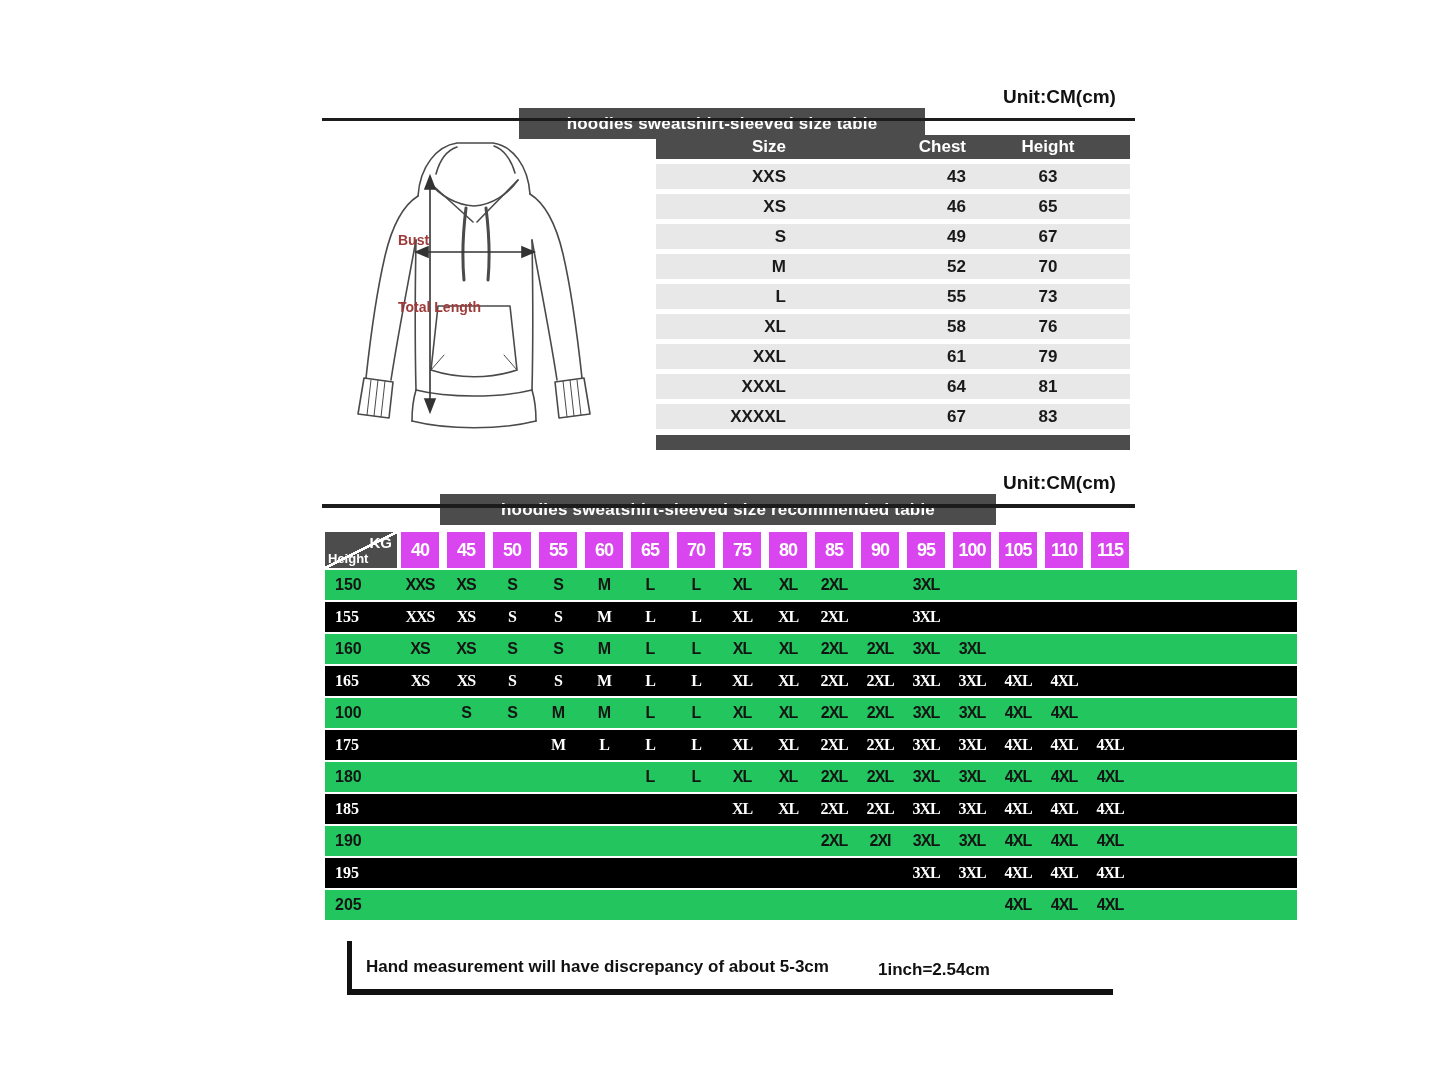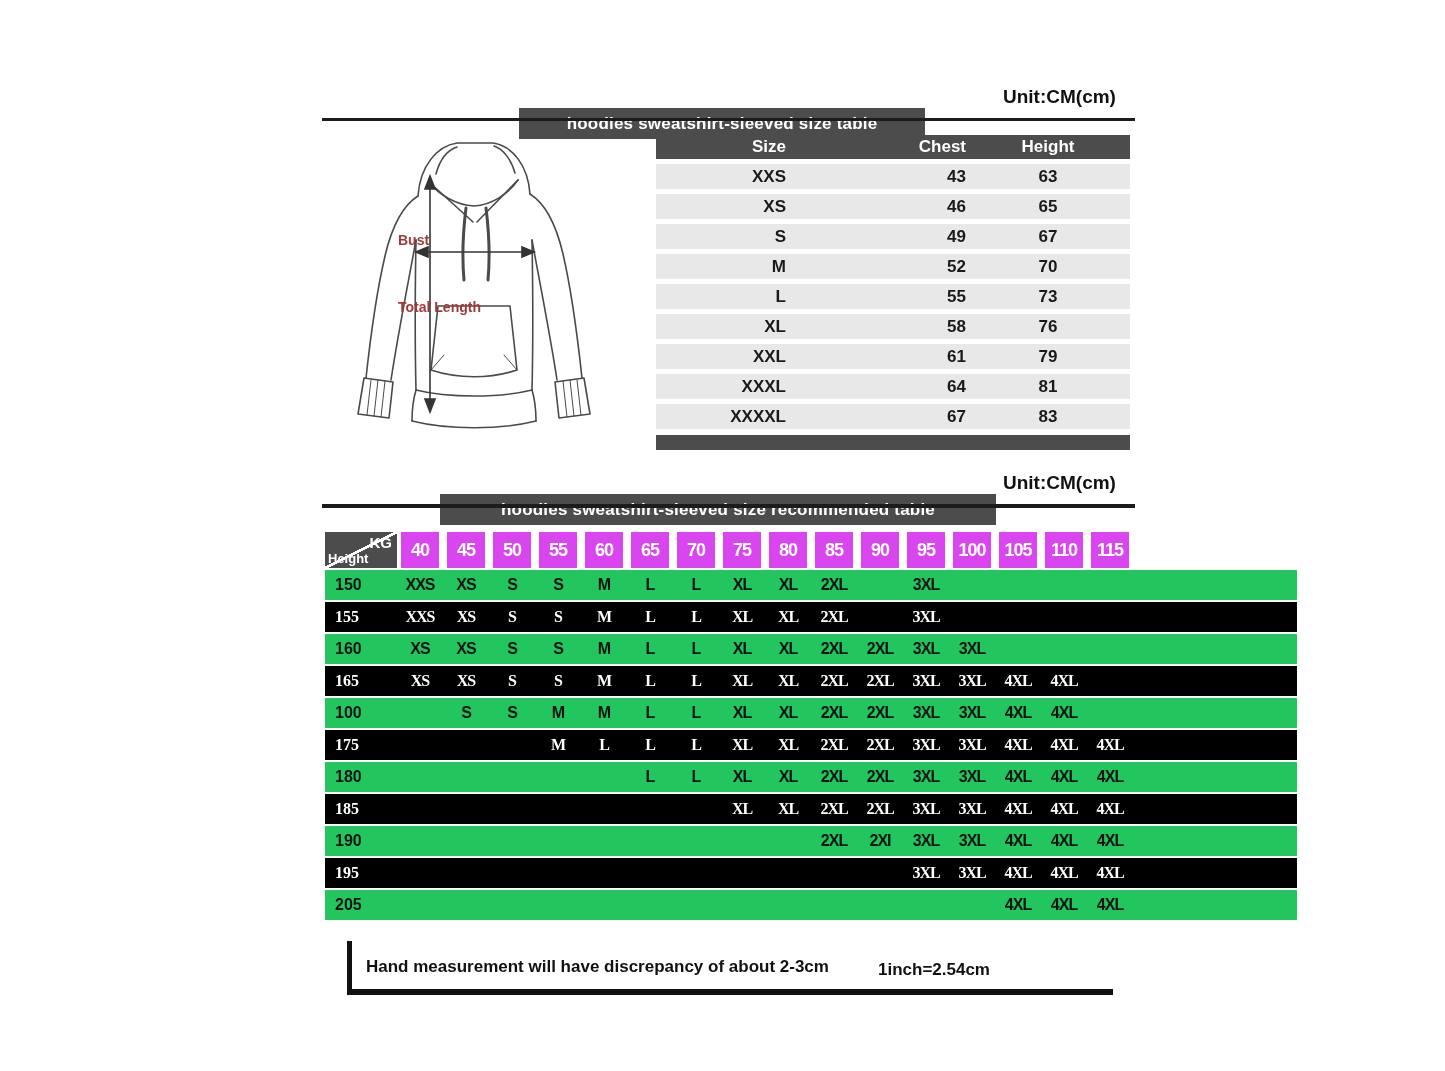--- a/index.html
+++ b/index.html
@@ -438,14 +438,14 @@
         <span class="rec-cell"></span>
         <span class="rec-cell">4XL</span>
         <span class="rec-cell">4XL</span>
         <span class="rec-cell">4XL</span>
       </div>
     </div>
 </div>
 
 <div class="abs note-vbar"></div>
 <div class="abs note-hbar"></div>
-<div class="abs note-text">Hand measurement will have discrepancy of about  2-3cm</div>
+<div class="abs note-text">Hand measurement will have discrepancy of about  5-3cm</div>
 <div class="abs note-conv">1inch=2.54cm</div>
 
 </body></html>

